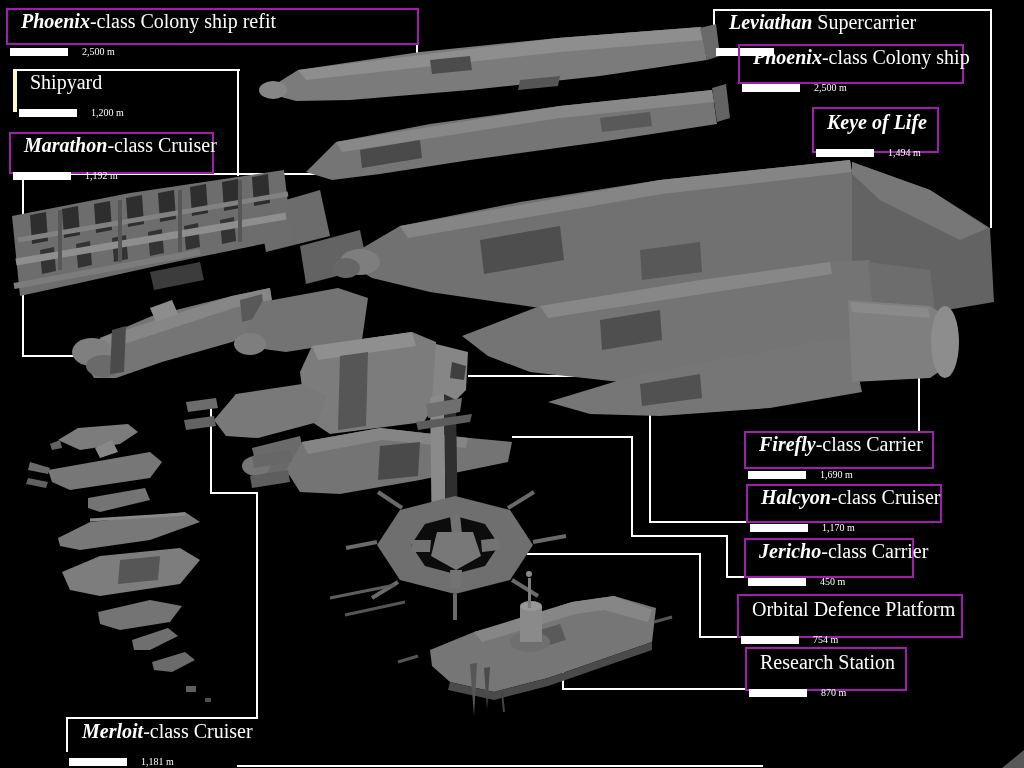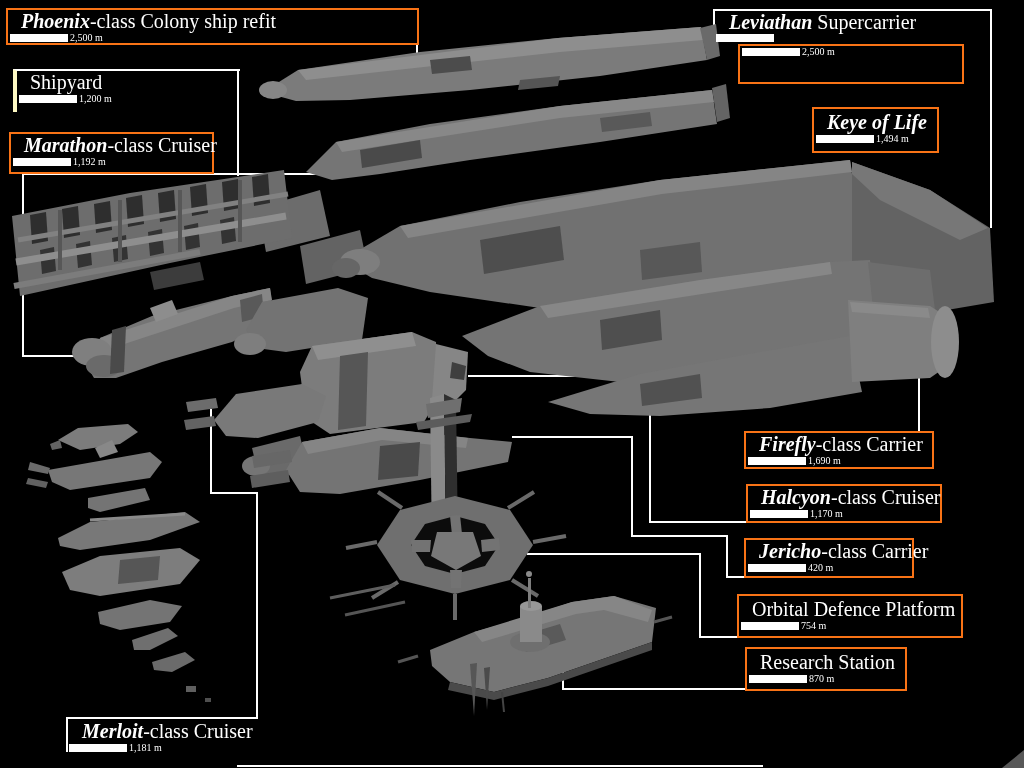--- a/index.html
+++ b/index.html
@@ -1,23 +1,23 @@
 <!DOCTYPE html>
 <html><head>
 <meta charset="utf-8">
 <style>
   html,body{margin:0;padding:0;background:#000;}
   .stage{position:relative;width:1024px;height:768px;background:#000;overflow:hidden;
          font-family:"Liberation Serif", serif;}
   svg.scene{position:absolute;left:0;top:0;z-index:1;}
   .lbl{position:absolute;box-sizing:border-box;color:#fff;z-index:2;}
-  .lbl.boxed{border:2px solid #f97316;}
+  .lbl.boxed{border:2px solid #a21caf;}
   .lname{font-size:20px;line-height:21px;padding:1px 0 0 13px;white-space:nowrap;}
   .lname i{font-weight:bold;font-style:italic;}
-  .lrow{display:flex;align-items:center;gap:2px;padding-left:2px;margin-top:1px;text-align:right;}
+  .lrow{display:flex;align-items:center;gap:14px;padding-left:2px;margin-top:15px;text-align:right;}
   .bar{width:58px;height:8px;background:#fff;flex:0 0 auto;}
   .len{font-size:10px;line-height:10px;white-space:nowrap;}
 </style>
 </head>
 <body>
 
 <div class="stage">
 
 <svg class="scene" width="1024" height="768" viewBox="0 0 1024 768">
 
@@ -247,20 +247,21 @@
 
 <div class="lbl" style="left:716px;top:11px;width:200px;height:32px;">
   <div class="lname"><i>Leviathan</i><span> Supercarrier</span></div>
   <div class="lrow" style="padding-left:0;">
         <span class="bar"></span>
         <span class="len"></span>
       </div>
 </div>
 
 <div class="lbl boxed" style="left:738px;top:44px;width:226px;height:40px;">
+  <div class="lname"><i>Phoenix</i><span>-class Colony ship</span></div>
   <div class="lrow">
         <span class="bar"></span>
         <span class="len">2,500 m</span>
       </div>
 </div>
 
 <div class="lbl boxed" style="left:812px;top:107px;width:127px;height:46px;">
   <div class="lname" style="padding-top:3px;"><i>Keye of Life</i><span></span></div>
   <div class="lrow">
         <span class="bar"></span>
@@ -281,21 +282,21 @@
   <div class="lrow">
         <span class="bar"></span>
         <span class="len">1,170 m</span>
       </div>
 </div>
 
 <div class="lbl boxed" style="left:744px;top:538px;width:170px;height:40px;">
   <div class="lname"><i>Jericho</i><span>-class Carrier</span></div>
   <div class="lrow">
         <span class="bar"></span>
-        <span class="len">420 m</span>
+        <span class="len">450 m</span>
       </div>
 </div>
 
 <div class="lbl boxed" style="left:737px;top:594px;width:226px;height:44px;">
   <div class="lname" style="padding-top:3px;"><i></i><span>Orbital Defence Platform</span></div>
   <div class="lrow">
         <span class="bar"></span>
         <span class="len">754 m</span>
       </div>
 </div>

